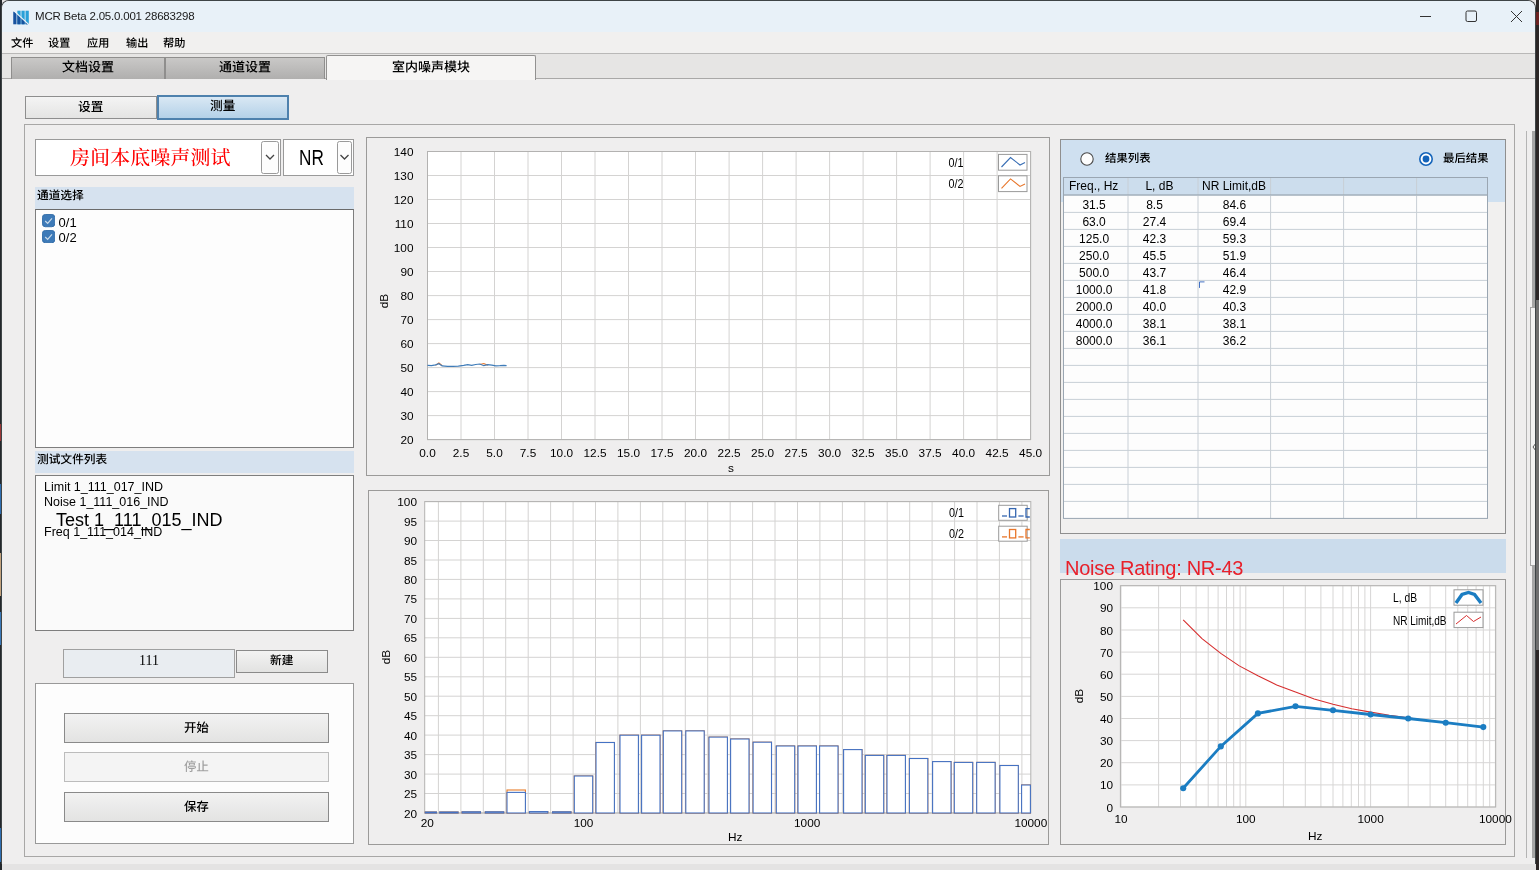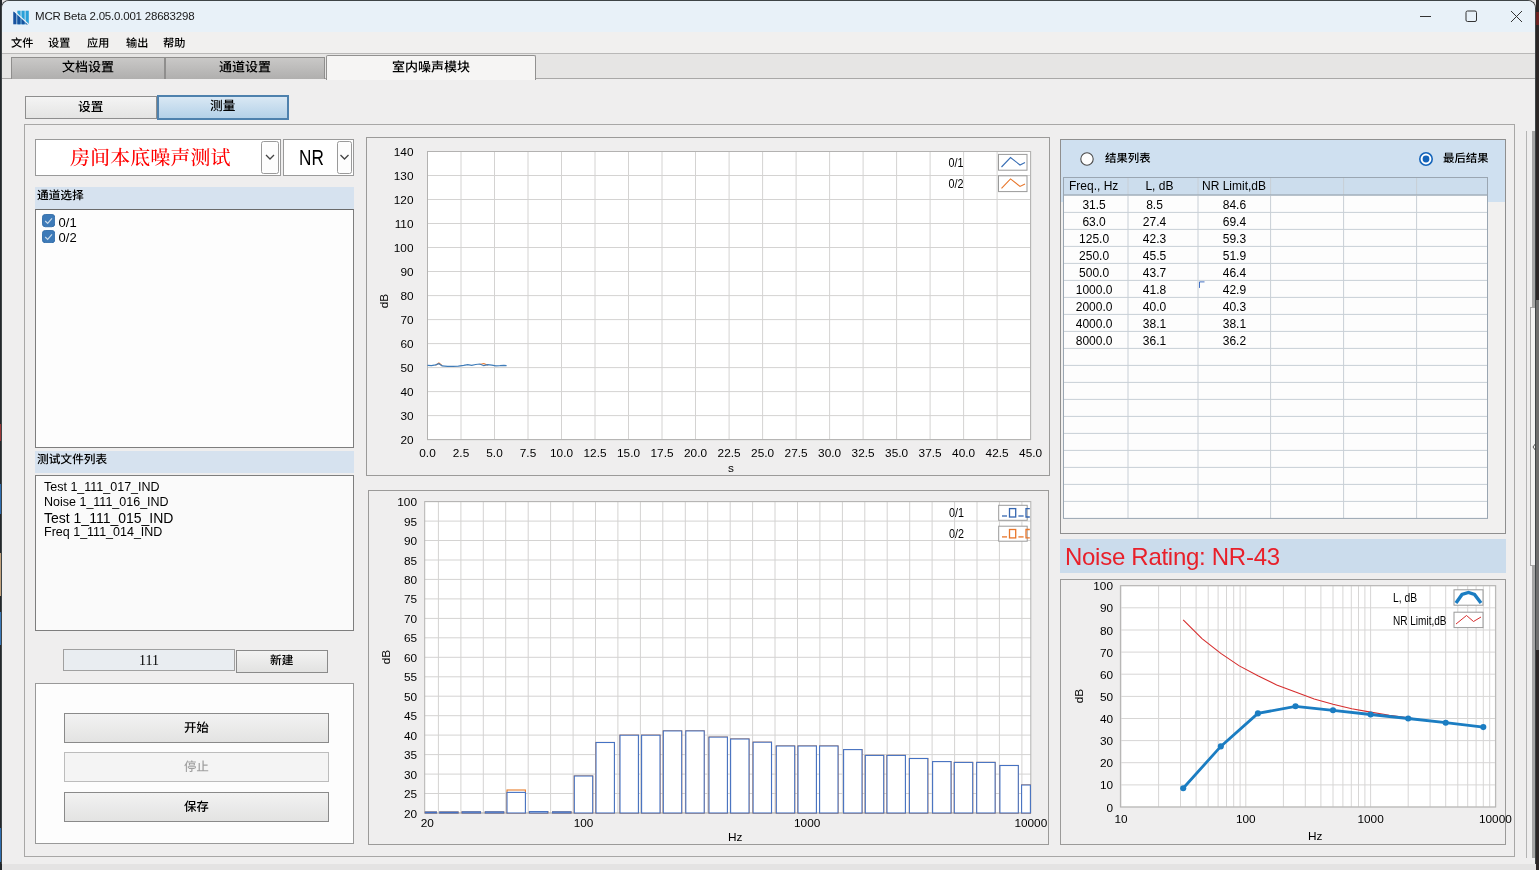--- a/index.html
+++ b/index.html
@@ -214,25 +214,25 @@
         <g fill="#000" transform="translate(0,880) scale(1,-1)">
           <use href="#a6d4b" x="0"></use>
           <use href="#a8bd5" x="1000"></use>
           <use href="#a6587" x="2000"></use>
           <use href="#a4ef6" x="3000"></use>
           <use href="#a5217" x="4000"></use>
           <use href="#a8868" x="5000"></use>
         </g>
       </svg></div>
     <div class="ab" style="left:33px;top:474.3px;width:318.5px;height:155.7px;background:#fafafa;border:1px solid #7e7e7e"></div>
-    <div class="ab" style="left:42px;top:478.5px;font-size:12.5px">Test 1_111_017_IND</div>
+    <div class="ab" style="left:42px;top:478.5px;font-size:12.5px">Limit 1_111_017_IND</div>
     <div class="ab" style="left:42px;top:493.8px;font-size:12.5px">Noise 1_111_016_IND</div>
-    <div class="ab" style="left:42px;top:509.1px;font-size:14px">Test 1_111_015_IND</div>
+    <div class="ab" style="left:54px;top:509.1px;font-size:18px">Test 1_111_015_IND</div>
     <div class="ab" style="left:42px;top:524.4px;font-size:12.5px">Freq 1_111_014_IND</div>
-    <div class="ab" style="left:61px;top:647.9px;width:172px;height:22px;background:#e9edf1;border:1px solid #a0a0a0;text-align:center;font-family:'Liberation Serif',serif;font-size:14px;padding-top:3.5px">111</div>
+    <div class="ab" style="left:61px;top:647.9px;width:172px;height:29px;background:#e9edf1;border:1px solid #a0a0a0;text-align:center;font-family:'Liberation Serif',serif;font-size:14px;padding-top:3.5px">111</div>
     <div class="ab" style="left:234px;top:648.5px;width:92px;height:23px;background:linear-gradient(#f3f3f3,#e2e2e1);border:1px solid #8a8a8a;text-align:center;padding-top:3.5px"><svg class="ck " width="23.4" height="11.7" viewBox="0 0 2000 1000" style="overflow:visible">
         <g fill="#000" transform="translate(0,880) scale(1,-1)">
           <use href="#a65b0" x="0"></use>
           <use href="#a5efa" x="1000"></use>
         </g>
       </svg></div>
     <div class="ab" style="left:33px;top:682px;width:319px;height:161px;background:#fdfdfd;border:1px solid #999"></div>
     <div class="ab" style="left:62px;top:711.5px;width:264.5px;height:30px;background:linear-gradient(#f2f2f2,#e3e3e2);border:1px solid #8a8a8a;text-align:center;padding-top:7px"><svg class="ck " width="24.8" height="12.4" viewBox="0 0 2000 1000" style="overflow:visible">
         <g fill="#000" transform="translate(0,880) scale(1,-1)">
           <use href="#a5f00" x="0"></use>
@@ -571,21 +571,21 @@
         <text x="31.1" y="150.6" text-anchor="middle">4000.0</text>
         <text x="91.5" y="150.6" text-anchor="middle">38.1</text>
         <text x="171.4" y="150.6" text-anchor="middle">38.1</text>
         <text x="31.1" y="167.6" text-anchor="middle">8000.0</text>
         <text x="91.5" y="167.6" text-anchor="middle">36.1</text>
         <text x="171.4" y="167.6" text-anchor="middle">36.2</text>
       </g>
       <path d="M136.5 110.9 v-6 h5" fill="none" stroke="#4472c4" stroke-width="1"></path>
     </svg>
     <div class="ab" style="left:1058px;top:538px;width:446px;height:33.5px;background:#cbdcec"></div>
-    <div class="ab" style="left:1063px;top:542px;font-size:24px;letter-spacing:-0.28px;color:#e8202a">Noise Rating: NR-43</div>
+    <div class="ab" style="left:1063px;top:556px;font-size:20px;letter-spacing:-0.28px;color:#e8202a">Noise Rating: NR-43</div>
     <svg class="ab" style="left:1058px;top:578px;overflow:visible" width="446" height="266" viewBox="0 0 446 266">
       <rect x="0.5" y="0.5" width="445" height="265" fill="#efeeee" stroke="#9b9a99"></rect>
       <rect x="60.4" y="6.7" width="375.3" height="221.3" fill="#fff"></rect>
       <g stroke="#d7d6d5" stroke-width="1" fill="none">
         <line x1="61.0" y1="6.7" x2="61.0" y2="228.0"></line>
         <line x1="98.6" y1="6.7" x2="98.6" y2="228.0"></line>
         <line x1="120.5" y1="6.7" x2="120.5" y2="228.0"></line>
         <line x1="136.1" y1="6.7" x2="136.1" y2="228.0"></line>
         <line x1="148.2" y1="6.7" x2="148.2" y2="228.0"></line>
         <line x1="158.1" y1="6.7" x2="158.1" y2="228.0"></line>

